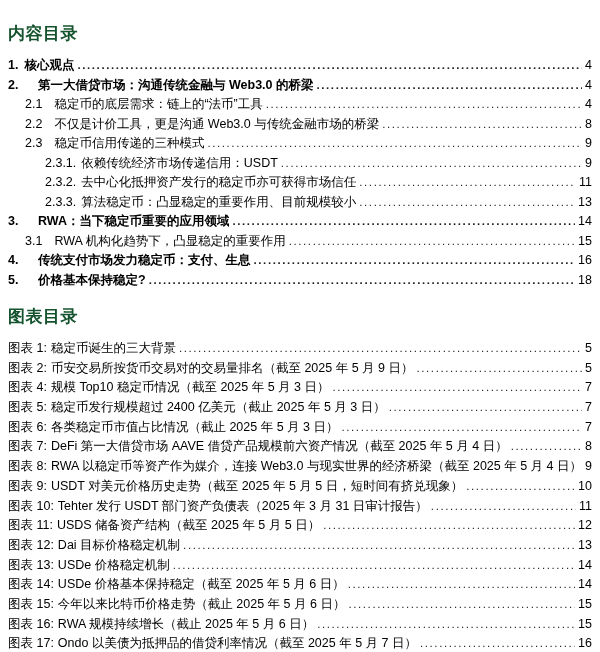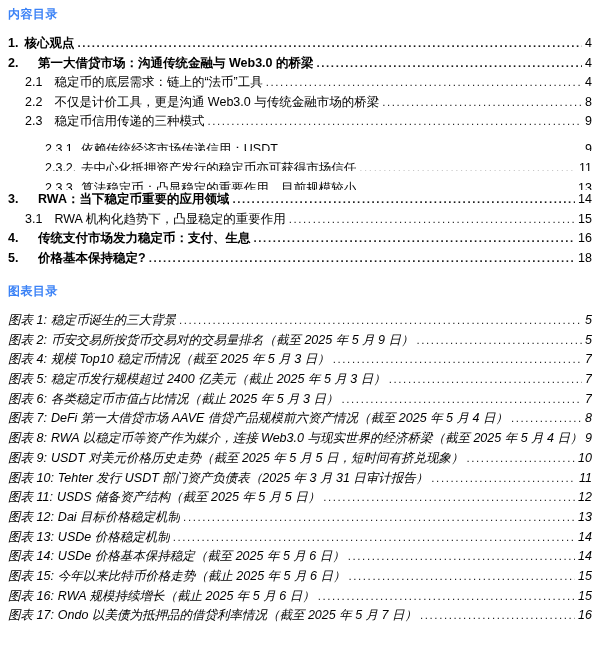--- a/index.html
+++ b/index.html
@@ -10,24 +10,24 @@
   body {
     width: 600px;
     height: 652px;
     overflow: hidden;
     box-sizing: border-box;
     padding: 6px 8px 0 8px;
     font-family: "Liberation Sans", "DejaVu Sans", sans-serif;
     color: #000000;
   }
   .toc-heading {
-    font-size: 12px;
+    font-size: 17px;
     font-weight: bold;
-    color: #3b82f6;
-    margin: 0 0 11px 0;
+    color: #14532d;
+    margin: 16px 0 11px 0;
     letter-spacing: 0.5px;
   }
   .toc-heading.second {
     margin-top: 15px;
   }
   .toc-list { width: 100%; }
   .row {
     display: flex;
     align-items: baseline;
     font-size: 12.5px;
@@ -57,24 +57,23 @@
     padding-left: 2px;
   }
   
   .row.l1 { font-weight: bold; }
   .row.l1 .num { min-width: 30px; }
   #content-list .row.l1:first-child .num { min-width: 0; margin-right: 6px; }
   .row.l1 .page { font-weight: normal; }
   .row.l2 { padding-left: 17px; }
   .row.l2 .num { margin-right: 12px; }
   .row.l3 { padding-left: 37px; }
-  .row.l3 .num { margin-right: 5px; margin-top: 8px; }
+  .row.l3 .num { margin-right: 5px; }
   
   .row.fig {
-    font-style: italic;
     line-height: 19.7px;
     height: 19.7px;
   }
   .row.fig .num { min-width: 36px; margin-right: 4px; }
 </style>
 </head>
 <body>
 
 <section>
   <h2 class="toc-heading">内容目录</h2>

